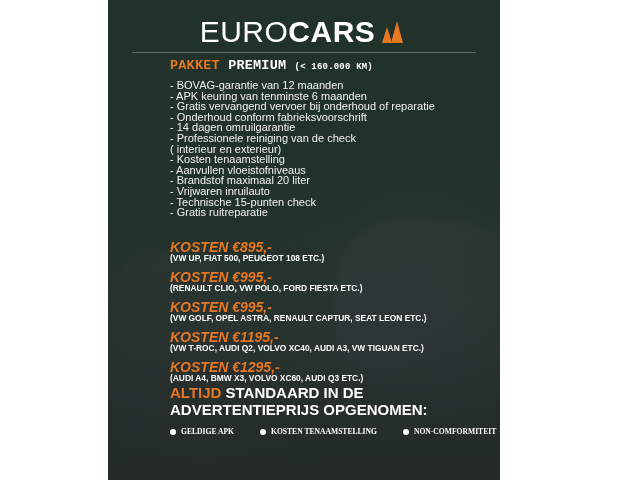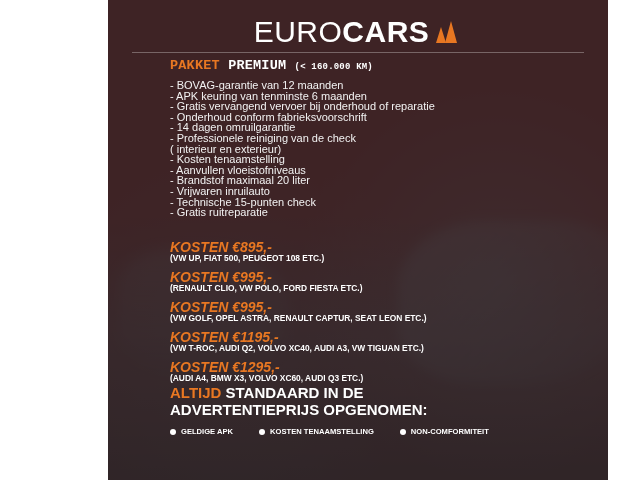--- a/index.html
+++ b/index.html
@@ -13,23 +13,23 @@
     height: 480px;
     background: #ffffff;
     overflow: hidden;
     font-family: "Liberation Sans", sans-serif;
   }
   
   .poster {
     position: absolute;
     left: 108px;
     top: 0px;
-    width: 500px;
+    width: 392px;
     height: 480px;
-    background: #7f1d1d;
+    background: #14532d;
     overflow: hidden;
   }
   
   .bg-photo {
     position: absolute;
     left: 0;
     top: 0;
     width: 100%;
     height: 100%;
     background:
@@ -200,20 +200,21 @@
     height: 6px;
     border-radius: 50%;
     background: #ffffff;
     display: inline-block;
   }
   .fitem span.txt {
     font-size: 7.6px;
     font-weight: 700;
     color: #ffffff;
     white-space: nowrap;
+    font-family: Liberation Serif, serif;
   }
 </style>
 </head>
 <body>
 
 <div id="page">
   <div class="poster">
     <div class="bg-photo"></div>
     <div class="scrim"></div>
 

